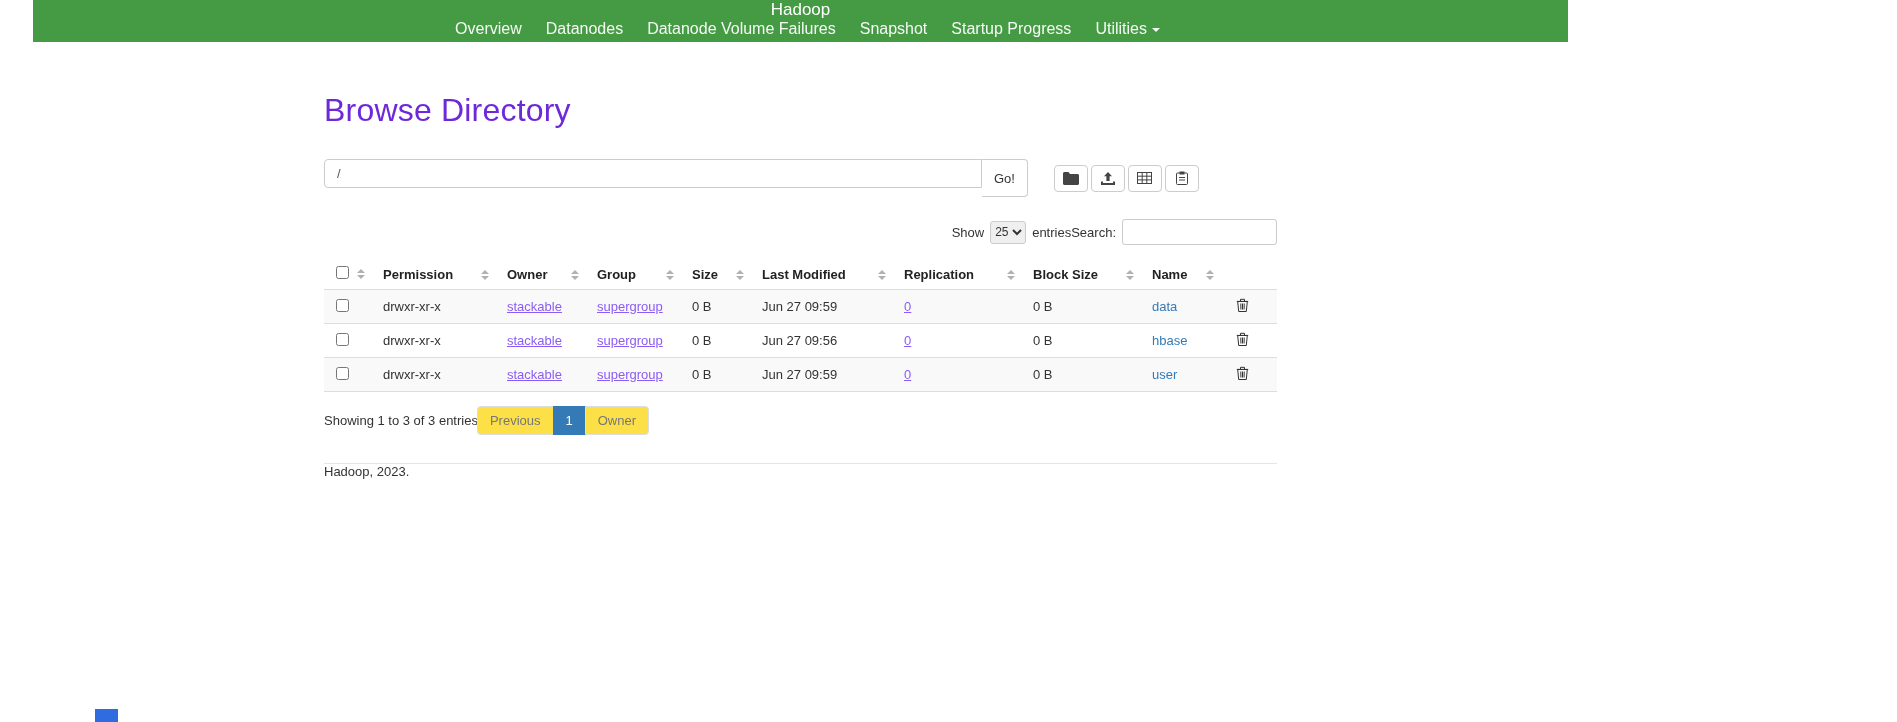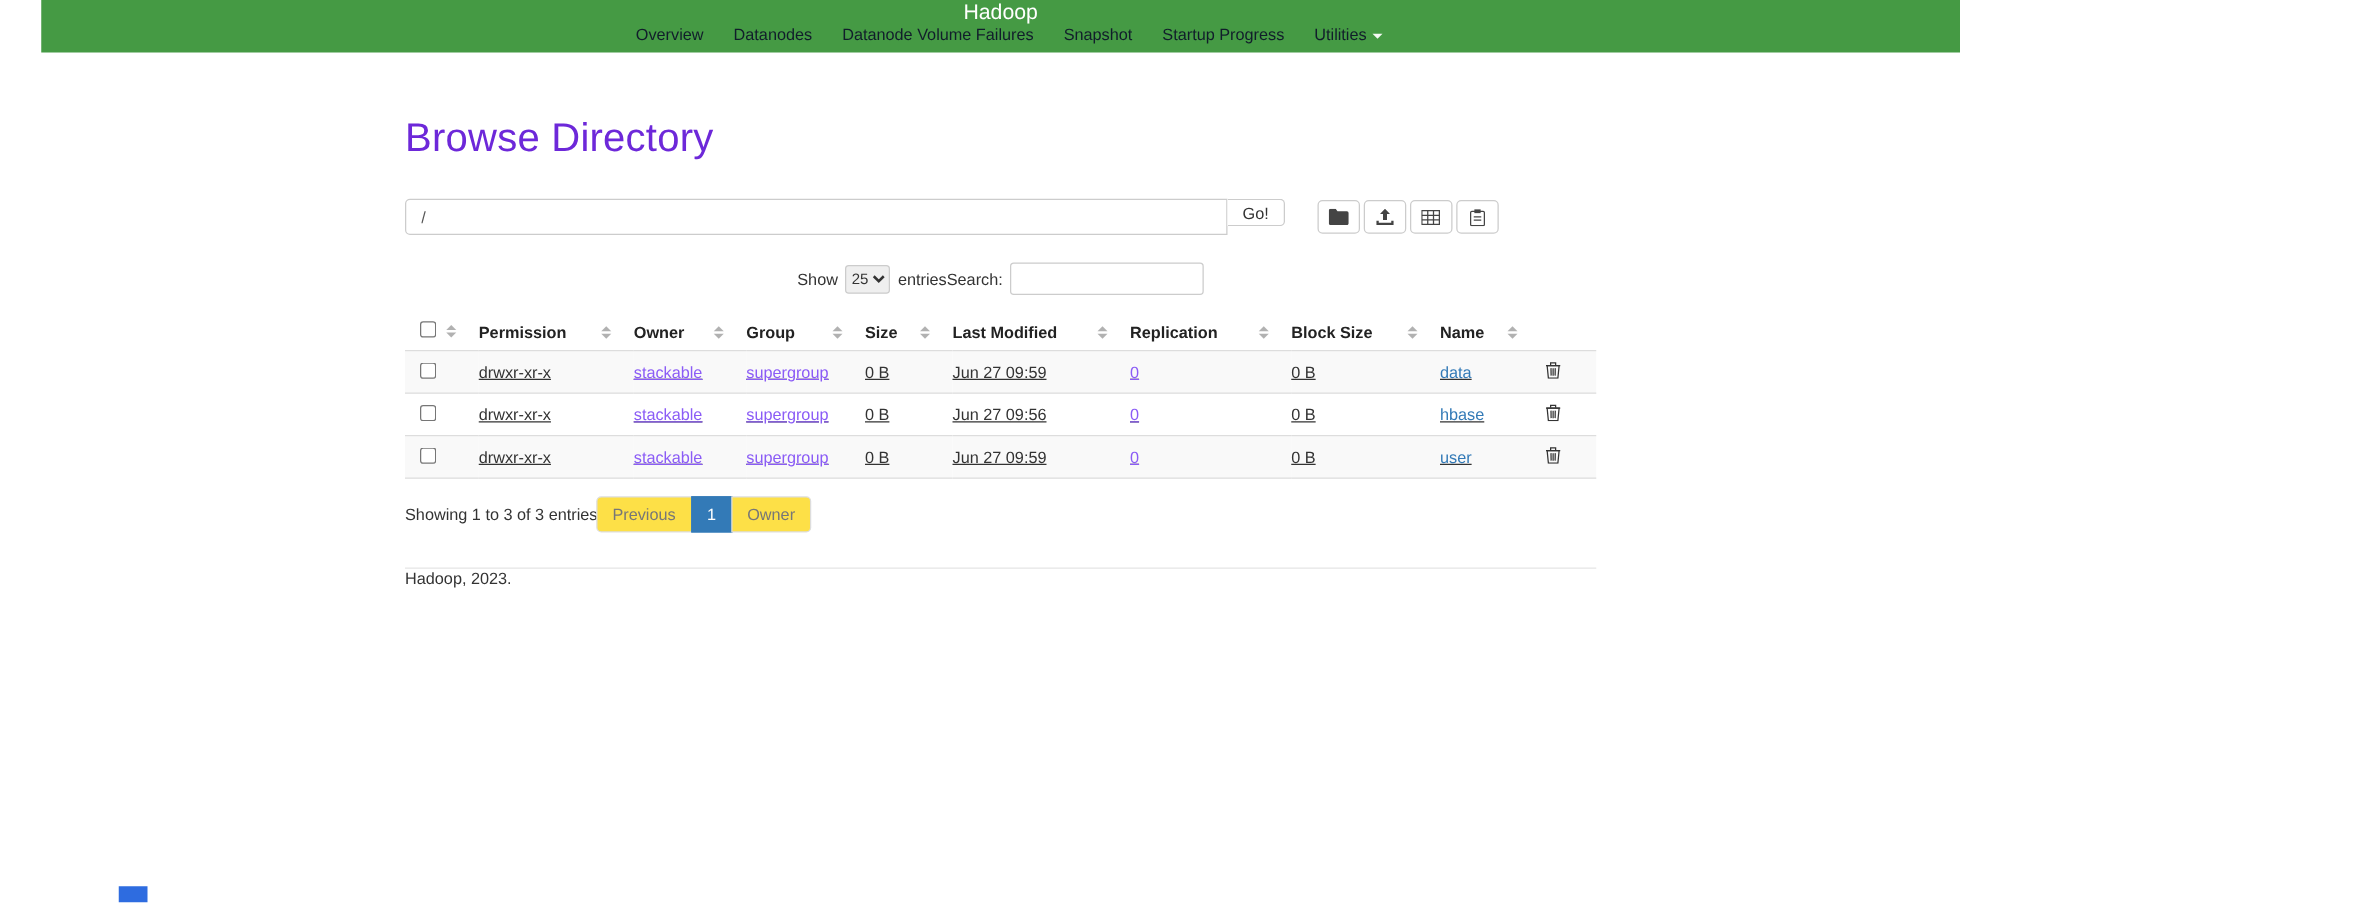--- a/index.html
+++ b/index.html
@@ -5,46 +5,46 @@
   * { box-sizing: border-box; margin: 0; padding: 0; }
   html,body { width:1897px; height:722px; background:#fff; font-family:"Liberation Sans", sans-serif; overflow:hidden; position:relative; color:#333; }
 
   .window { position:absolute; left:33px; top:0; width:1535px; height:722px; background:#fff; }
 
   
   .navbar { height:42px; background:#459a44; }
   .nav-inner { width:953px; margin:0 auto; height:34px; display:flex; align-items:center;flex-direction:column; }
   .brand { color:#fff; font-size:17px; padding:0 15px; text-decoration:none; cursor:pointer; }
   .nav-items { display:flex; align-items:center; margin-left:14px; }
-  .nav-item { color:#0f172a; opacity:.95; font-size:13px; padding:0 12px; text-decoration:none; cursor:pointer; white-space:nowrap; }
+  .nav-item { color:#ffffff; opacity:.95; font-size:16px; padding:0 12px; text-decoration:none; cursor:pointer; white-space:nowrap; }
   .caret { display:inline-block; width:0; height:0; border-left:4px solid transparent; border-right:4px solid transparent; border-top:4px solid #fff; margin-left:5px; vertical-align:middle; }
 
   
   .container { width:953px; margin:0 auto; }
   h1 { font-size:32px; font-weight:500; color:#6d28d9; margin:50px 0 30px 0; letter-spacing:.2px; }
 
   
   .path-row { display:flex; align-items:stretch; margin-bottom:22px; }
   .path-input { flex:0 0 658px; height:29px; border:1px solid #ccc; border-radius:4px 0 0 4px; padding:4px 12px; font-size:13px; color:#555; font-family:"Liberation Sans", sans-serif; outline:none; }
-  .go-btn { height:22px; border:1px solid #ccc; border-left:none; background:#fff; border-radius:0 4px 4px 0; padding:0 12px; font-size:13px; color:#333; cursor:pointer; font-family:"Liberation Sans", sans-serif; }
+  .go-btn { height:38px; border:1px solid #ccc; border-left:none; background:#fff; border-radius:0 4px 4px 0; padding:0 12px; font-size:13px; color:#333; cursor:pointer; font-family:"Liberation Sans", sans-serif; }
   .toolbar { margin-left:26px; display:flex; align-items:center; }
   .tool-btn { width:34px; height:27px; border:1px solid #ccc; background:#fff; border-radius:4px; margin-right:3px; cursor:pointer; display:flex; align-items:center; justify-content:center; }
   .tool-btn svg { display:block; }
 
   
-  .controls { display:flex; justify-content:center; align-items:center; margin-bottom:14px; font-size:13px; }
+  .controls { display:flex; justify-content:flex-end; align-items:center; margin-bottom:14px; font-size:13px; }
   .show-wrap { display:flex; align-items:center; gap:6px; }
   .entries-select { height:23px; font-size:12px; border:1px solid #ccc; border-radius:3px; color:#333; font-family:"Liberation Sans", sans-serif; }
   .search-wrap { display:flex; align-items:center; gap:6px; }
   .search-input { width:155px; height:26px; border:1px solid #ccc; border-radius:3px; padding:2px 8px; font-size:13px; font-family:"Liberation Sans", sans-serif; outline:none; }
 
   
   table { width:953px; border-collapse:collapse; table-layout:fixed; font-size:13px; }
   th { text-align:left; font-weight:bold; padding:7px 4px 7px 0; border-bottom:1px solid #ddd; color:#222; }
-  td { padding:8px 4px 8px 0; border-bottom:1px solid #ddd; color:#333;text-decoration:underline; }
+  td { padding:8px 4px 8px 0; border-bottom:1px solid #ddd; color:#333; }
   th.col-check, td.col-check { padding-left:12px; }
   tbody tr:nth-child(odd) { background:#f9f9f9; }
   .sort { float:right; margin-right:14px; margin-top:3px; opacity:.45; }
   .sort i { display:block; width:0; height:0; border-left:4px solid transparent; border-right:4px solid transparent; }
   .sort .up { border-bottom:4px solid #555; margin-bottom:2px; }
   .sort .dn { border-top:4px solid #555; }
   .editable { color:#8b5cf6; text-decoration:underline; cursor:pointer; }
   .name-link { color:#337ab7; text-decoration:none; cursor:pointer; }
   input[type="checkbox"] { width:13px; height:13px; cursor:pointer; }
   .trash-btn { background:none; border:none; cursor:pointer; padding:0 4px; }

